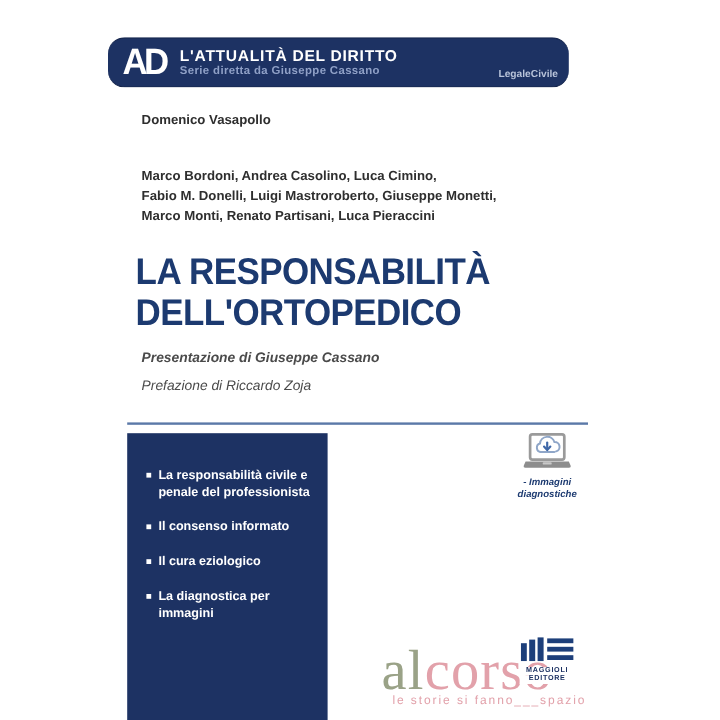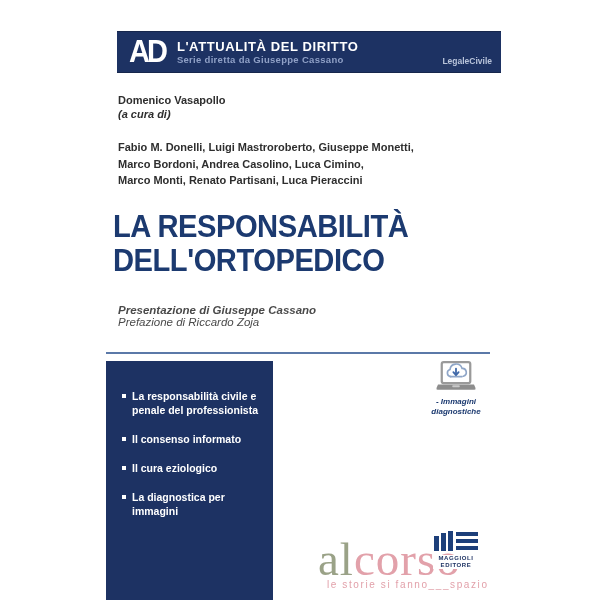--- a/index.html
+++ b/index.html
@@ -4,23 +4,23 @@
 <style>
   html,body{margin:0;padding:0;}
   body{
     width:600px;height:600px;position:relative;background:#ffffff;overflow:hidden;
     font-family:"Liberation Sans",sans-serif;
   }
   .cover{position:absolute;inset:0;background:#fff;}
 
   
   .series-bar{
-    position:absolute;left:117px;top:31px;width:384px;height:42px;
+    position:absolute;left:90px;top:31px;width:384px;height:42px;
     background:#1d3263;border-top:1px solid #16264c;border-bottom:1px solid #16264c;
-    box-sizing:border-box;display:flex;align-items:center;
+    box-sizing:border-box;display:flex;align-items:center;border-radius:14px;
   }
   .ad-logo{
     color:#ffffff;font-weight:bold;font-size:29px;letter-spacing:-3px;
     margin-left:12px;line-height:1;transform:scaleY(1.05);
   }
   .series-text{margin-left:12px;}
   .series-title{
     color:#ffffff;font-weight:bold;font-size:13px;letter-spacing:0.6px;line-height:15px;
   }
   .series-subtitle{
@@ -40,21 +40,21 @@
   }
 
   
   .book-title{
     position:absolute;left:113px;top:210px;margin:0;color:#1c3a70;
     font-size:31px;font-weight:bold;line-height:34px;letter-spacing:-0.5px;
     transform:scaleX(0.94);transform-origin:left top;white-space:nowrap;
   }
 
   
-  .presentation{position:absolute;left:118px;top:304px;font-size:11.5px;font-style:italic;color:#4a4a4a;font-weight:bold;}
+  .presentation{position:absolute;left:118px;top:293px;font-size:11.5px;font-style:italic;color:#4a4a4a;font-weight:bold;}
   .preface{position:absolute;left:118px;top:316px;font-size:11.5px;font-style:italic;color:#4a4a4a;font-weight:normal;}
 
   
   .divider{position:absolute;left:106px;top:352px;width:384px;height:2px;background:#5b79a8;}
 
   
   .topics-box{
     position:absolute;left:106px;top:361px;width:167px;height:239px;
     background:#1d3263;box-sizing:border-box;padding:28px 14px 0 16px;
   }
@@ -100,26 +100,25 @@
     <span class="ad-logo">AD</span>
     <span class="series-text">
       <span class="series-title" style="display:block">L'ATTUALITÀ DEL DIRITTO</span>
       <span class="series-subtitle" style="display:block">Serie diretta da Giuseppe Cassano</span>
     </span>
     <span class="edition-label">LegaleCivile</span>
   </div>
 
   <div class="editor">
     <span class="editor-name" style="display:block">Domenico Vasapollo</span>
-    <span class="editor-role" style="display:block">(a cura di)</span>
   </div>
 
   <div class="contributors">
+    <span style="display:block">Marco Bordoni, Andrea Casolino, Luca Cimino,</span>
     <span style="display:block">Fabio M. Donelli, Luigi Mastroroberto, Giuseppe Monetti,</span>
-    <span style="display:block">Marco Bordoni, Andrea Casolino, Luca Cimino,</span>
     <span style="display:block">Marco Monti, Renato Partisani, Luca Pieraccini</span>
   </div>
 
   <h1 class="book-title">
     <span style="display:block">LA RESPONSABILITÀ</span>
     <span style="display:block">DELL'ORTOPEDICO</span>
   </h1>
 
   <div class="presentation">Presentazione di Giuseppe Cassano</div>
   <div class="preface">Prefazione di Riccardo Zoja</div>

